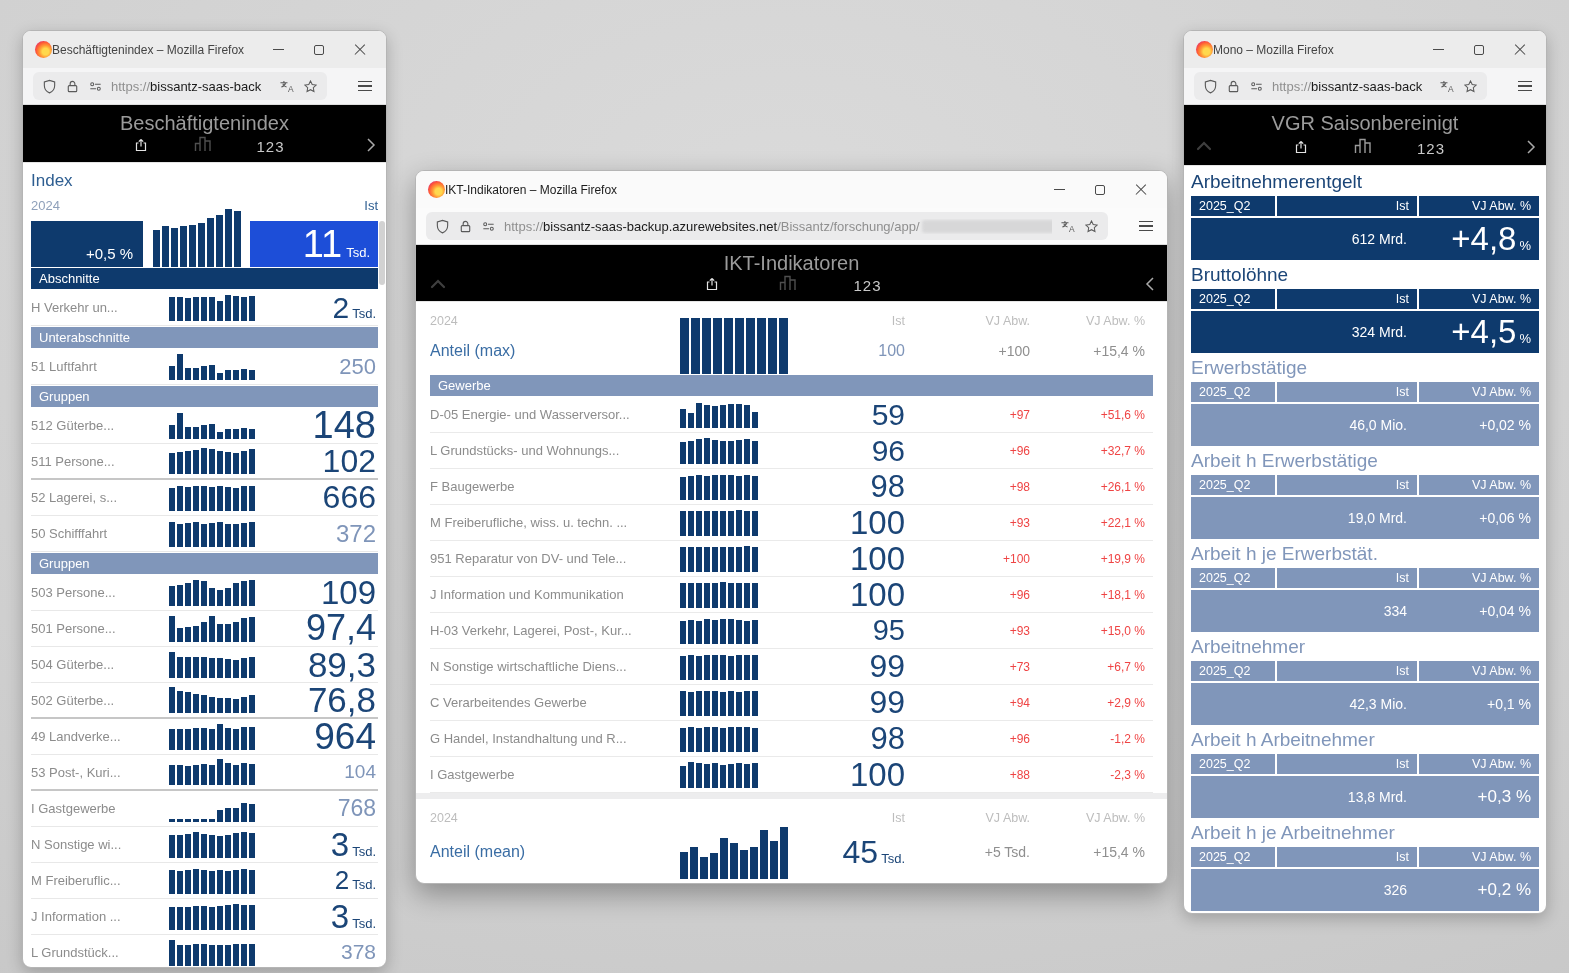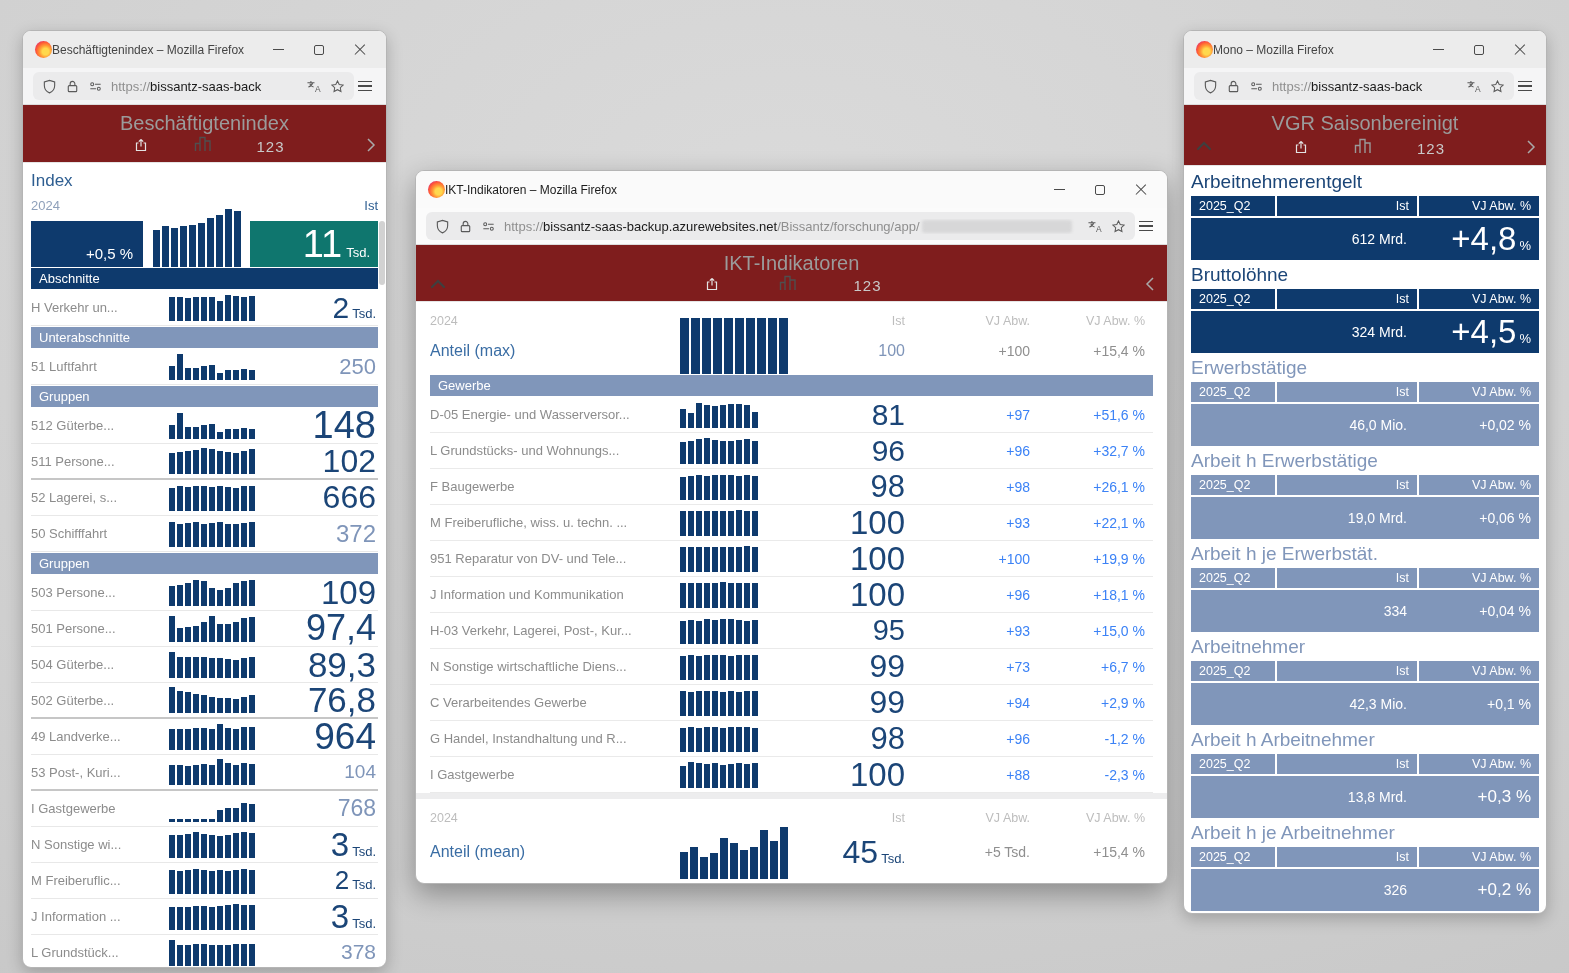--- a/index.html
+++ b/index.html
@@ -17,31 +17,31 @@
     background:radial-gradient(circle at 62% 62%, #ffd84d 0 22%, #ff9a36 40%, #ff5a36 62%, #e0346f 80%, #8a4cd8 100%);}
   .title-text{font-size:12px;color:#444;white-space:nowrap;overflow:hidden;}
   .win.active .title-text{color:#1c1c1c;}
   .win-controls{margin-left:auto;display:flex;align-items:center;gap:30px;padding-right:8px;}
   .ctrl-min{width:11px;height:1.5px;background:#4a4a4a;}
   .ctrl-max{width:10px;height:10px;border:1.2px solid #4a4a4a;border-radius:2px;}
   .ctrl-close{position:relative;width:12px;height:12px;}
   .ctrl-close::before,.ctrl-close::after{content:"";position:absolute;left:-1px;top:5px;width:14px;height:1.4px;background:#4a4a4a;}
   .ctrl-close::before{transform:rotate(45deg);} .ctrl-close::after{transform:rotate(-45deg);}
 
-  .urlrow{height:37px;display:flex;align-items:center;gap:0;padding:0 10px;background:#f5f5f6;border-bottom:1px solid #ddd;}
+  .urlrow{height:37px;display:flex;align-items:center;gap:27px;padding:0 10px;background:#f5f5f6;border-bottom:1px solid #ddd;}
   .win.active .urlrow{background:#fbfbfb;}
   .urlfield{flex:1;height:28px;background:#ebebec;border-radius:6px;display:flex;align-items:center;gap:8px;padding:0 9px;min-width:0;}
   .urlfield .icn{color:#5a5a5a;display:flex;align-items:center;flex:0 0 auto;}
   .url-text{flex:1;font-size:13px;white-space:nowrap;overflow:hidden;display:flex;align-items:center;min-width:0;}
   .url-gray{color:#8f8f8f;} .url-dark{color:#1b1b1b;}
   .redact{display:inline-block;width:150px;height:13px;background:#d7d7d8;border-radius:3px;filter:blur(1.5px);margin-left:2px;flex:0 0 auto;}
   .hamburger{display:flex;flex-direction:column;gap:3px;padding:4px;}
   .hamburger i{display:block;width:14px;height:1.6px;background:#4a4a4a;}
 
-  .pagehead{position:relative;border-bottom:1px solid #e5e5e5;background:#7f1d1d;}
+  .pagehead{position:relative;border-bottom:1px solid #e5e5e5;background:#000000;}
   .pagetitle{text-align:center;font-size:20px;color:#9b9b9b;padding-top:7px;white-space:nowrap;}
   .ph-ic{position:absolute;display:flex;align-items:center;}
   .ic-share{color:#e3e3e3;} .ic-chart{color:#4f4f4f;} .ic-chart.dim{color:#9a9a9a;}
   .ic-123{color:#c9c9c9;font-size:15px;letter-spacing:1px;}
   .ic-chev{color:#a9a9a9;} .ic-up{color:#3f3f3f;}
 
   
   .bars{display:flex;align-items:flex-end;gap:2px;}
   .bars .bar{background:#0e3a6d;display:block;}
   .band{height:21px;line-height:21px;color:#fff;font-size:13px;padding-left:8px;margin:1px 0;}
@@ -50,21 +50,21 @@
   
   #win-left{left:22px;top:30px;width:365px;height:938px;}
   .l-content{position:relative;padding:0 8px;}
   .l-heading{font-size:17px;color:#2e5e91;padding:8px 0 1px 0;}
   .l-meta{display:flex;justify-content:space-between;align-items:flex-end;height:21px;font-size:13px;}
   .l-meta .year{color:#8fa0ba;} .l-meta .ist{color:#2e5e91;}
   .hero{display:flex;align-items:flex-end;height:52px;margin-top:2px;}
   .hero-left{width:112px;height:46px;background:#0e3a6d;color:#fff;font-size:15px;
              display:flex;align-items:flex-end;justify-content:flex-end;padding:0 10px 5px 0;}
   .hero-mid{flex:1;display:flex;justify-content:center;}
-  .hero-right{width:128px;height:46px;background:#0f766e;color:#fff;display:flex;align-items:center;justify-content:flex-end;padding:10px 8px;}
+  .hero-right{width:128px;height:46px;background:#1d4ed8;color:#fff;display:flex;align-items:center;justify-content:flex-end;padding:10px 8px;}
   .hero-right .num{font-size:38px;line-height:.9;}
   .hero-right .unit{font-size:13px;margin:16px 0 0 4px;}
   .l-row{display:flex;align-items:center;height:36px;border-bottom:1px solid #e8e8e8;}
   .l-row.sep-strong{border-bottom:2px solid #c6c6c6;}
   .l-label{width:138px;font-size:13px;color:#8c8c8c;white-space:nowrap;overflow:hidden;flex:0 0 auto;}
   .l-barcell{width:106px;flex:0 0 auto;}
   .l-value{flex:1;text-align:right;line-height:.9;padding-right:2px;white-space:nowrap;}
   .l-value.dark{color:#1b4577;} .l-value.light{color:#7f95b9;}
   .unit-sm{font-size:13px;margin-left:3px;}
   .scroll-thumb{position:absolute;right:1px;top:58px;width:6px;height:64px;background:#d2d2d2;border-radius:3px;}
@@ -79,21 +79,21 @@
   .m-sum .s-label{font-size:16px;color:#3a6da4;}
   .m-sum .s-bars{height:46px;display:flex;align-items:flex-end;overflow:visible;}
   .m-sum .s-ist{text-align:right;line-height:.9;}
   .s-ist.light{color:#7f95b9;font-size:16px;}
   .s-ist.big{color:#1b4577;font-size:32px;}
   .s-ist .unit-sm{font-size:13px;}
   .m-sum .s-vj,.m-sum .s-vjp{text-align:right;color:#8f8f8f;font-size:14px;}
   .m-row{height:36px;align-items:center;border-bottom:1px solid #eaeaea;}
   .m-row .label{font-size:13px;color:#8c8c8c;white-space:nowrap;overflow:hidden;}
   .m-ist{text-align:right;color:#1b4577;line-height:.9;}
-  .m-vj,.m-vjp{text-align:right;color:#3b82f6;font-size:14px;}
+  .m-vj,.m-vjp{text-align:right;color:#ef4444;font-size:12px;}
   .m-strip{height:6px;background:#ededee;margin:0 -14px;}
 
   
   #win-right{left:1183px;top:30px;width:364px;height:884px;}
   .r-content{padding:1px 7px;}
   .r-section{margin-top:3px;}
   .r-title{font-size:19px;height:24px;line-height:24px;white-space:nowrap;overflow:hidden;}
   .r-title.dark{color:#1b4577;} .r-title.light{color:#8096ba;}
   .r-band{display:grid;grid-template-columns:86px 1fr 120px;height:20px;color:#fff;font-size:12.5px;margin-top:2px;}
   .r-band.dark{background:#0e3a6d;} .r-band.light{background:#8096ba;}
@@ -661,21 +661,21 @@
               <span class="bar" style="width: 6px; height: 25px;"></span>
               <span class="bar" style="width: 6px; height: 23px;"></span>
               <span class="bar" style="width: 6px; height: 22px;"></span>
               <span class="bar" style="width: 6px; height: 23px;"></span>
               <span class="bar" style="width: 6px; height: 24px;"></span>
               <span class="bar" style="width: 6px; height: 24px;"></span>
               <span class="bar" style="width: 6px; height: 23px;"></span>
               <span class="bar" style="width: 6px; height: 16px;"></span>
             </div>
           </span>
-          <span class="m-ist" style="font-size: 30px;">81</span>
+          <span class="m-ist" style="font-size: 30px;">59</span>
           <span class="m-vj">+97</span>
           <span class="m-vjp">+51,6 %</span>
         </div>
         <div class="m-grid m-row">
           <span class="label">L Grundstücks- und Wohnungs...</span>
           <span>
             <div class="bars" style="height: 26px;">
               <span class="bar" style="width: 6px; height: 22px;"></span>
               <span class="bar" style="width: 6px; height: 23px;"></span>
               <span class="bar" style="width: 6px; height: 25px;"></span>

